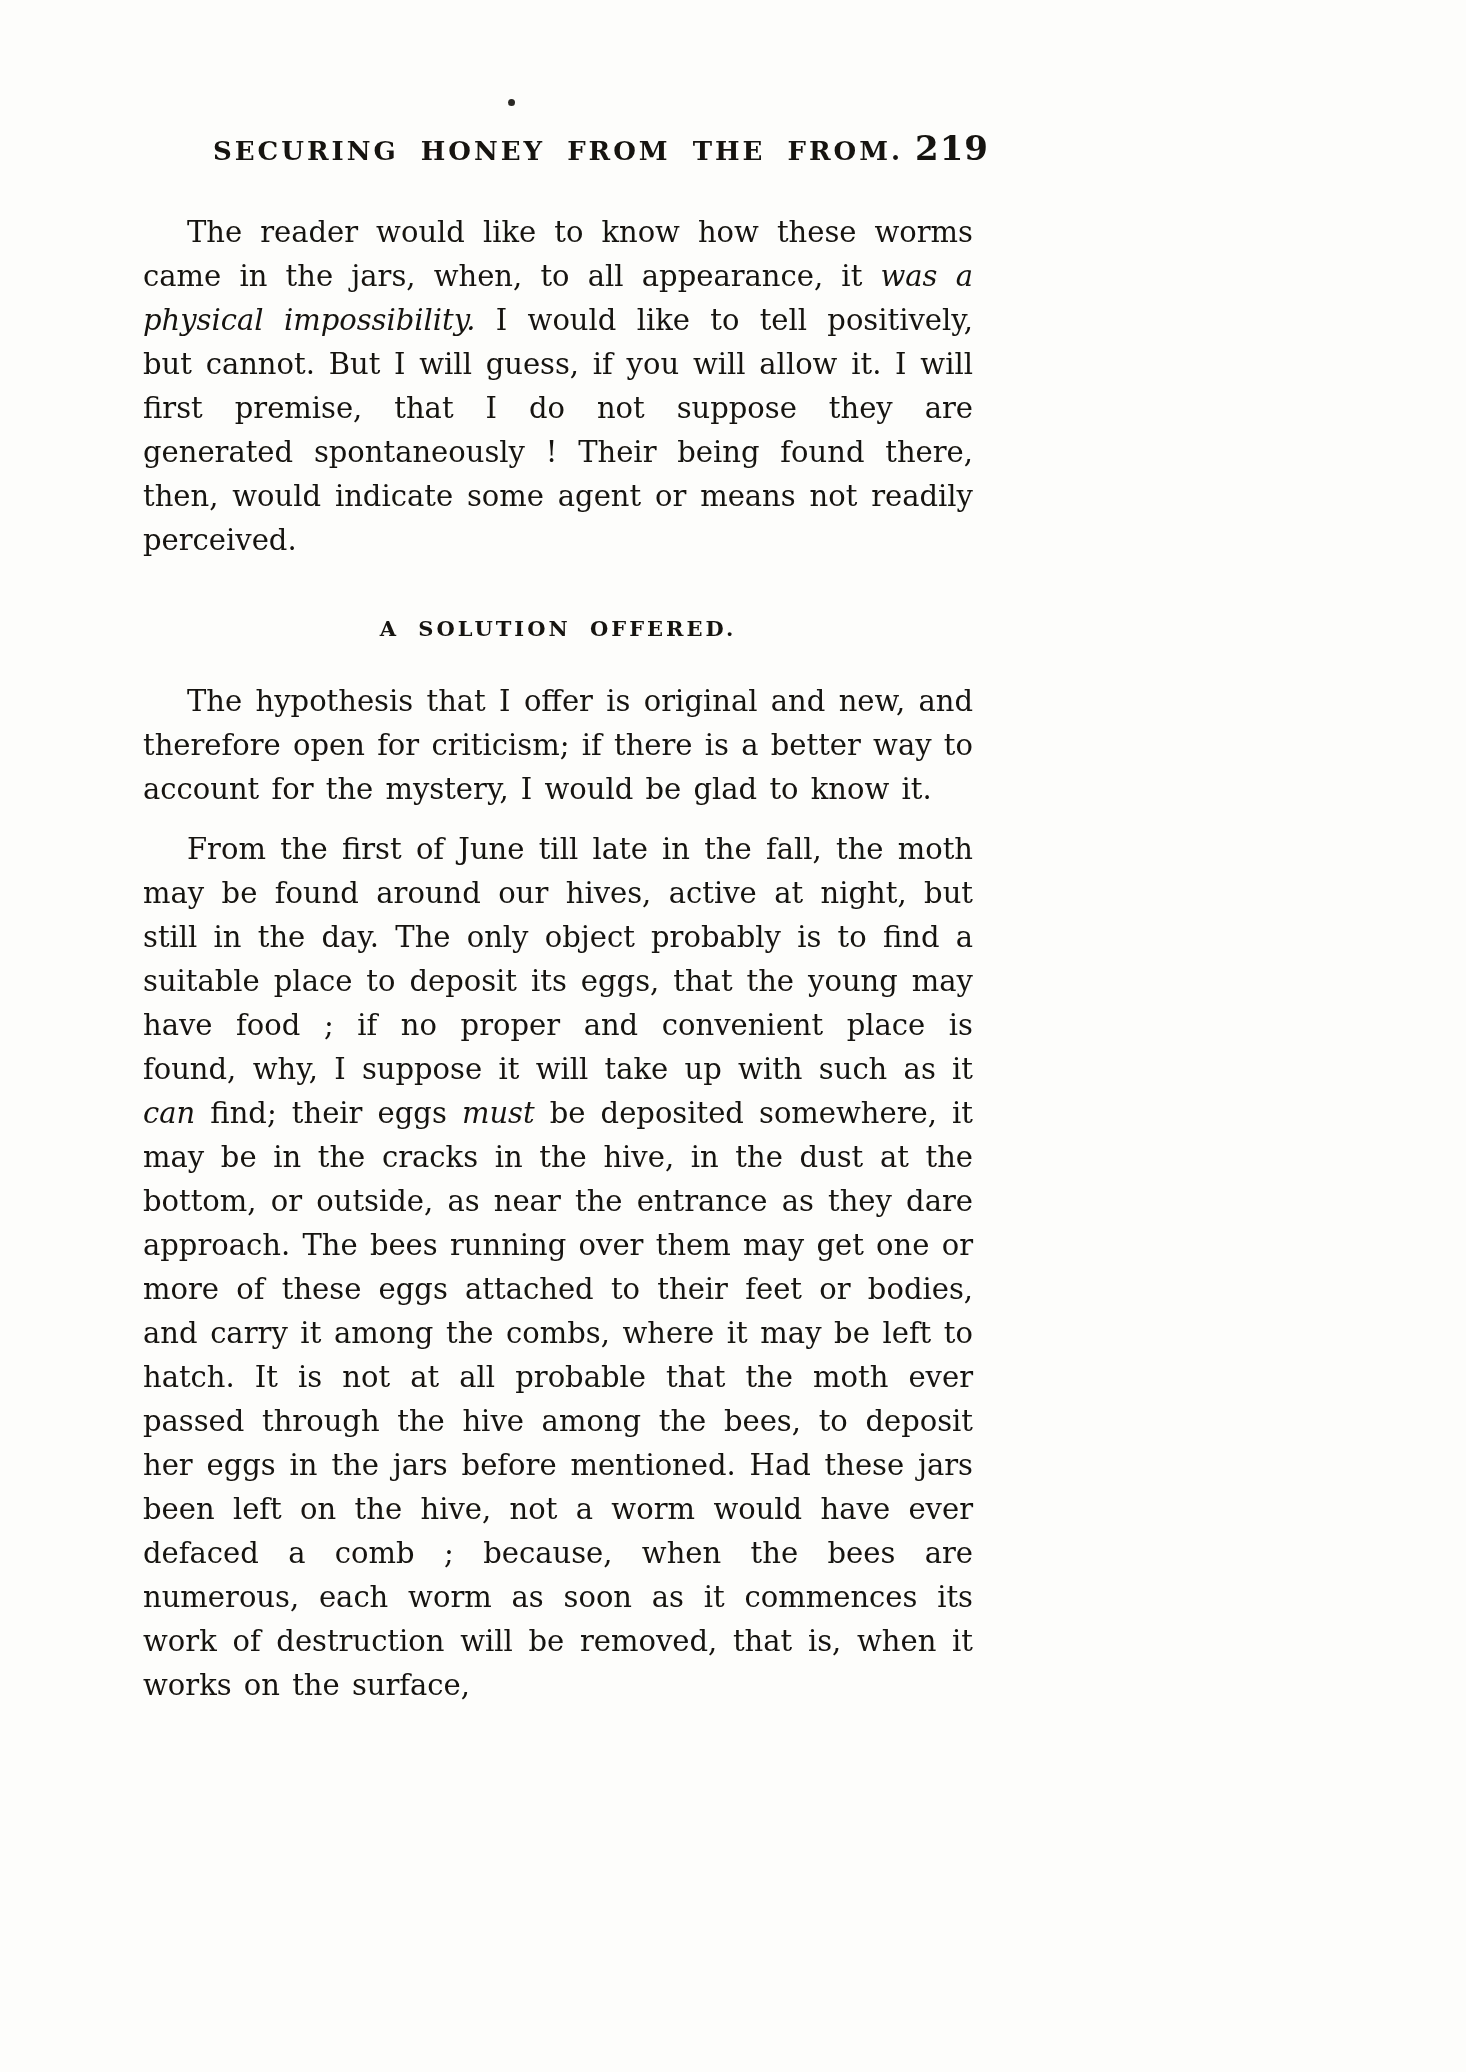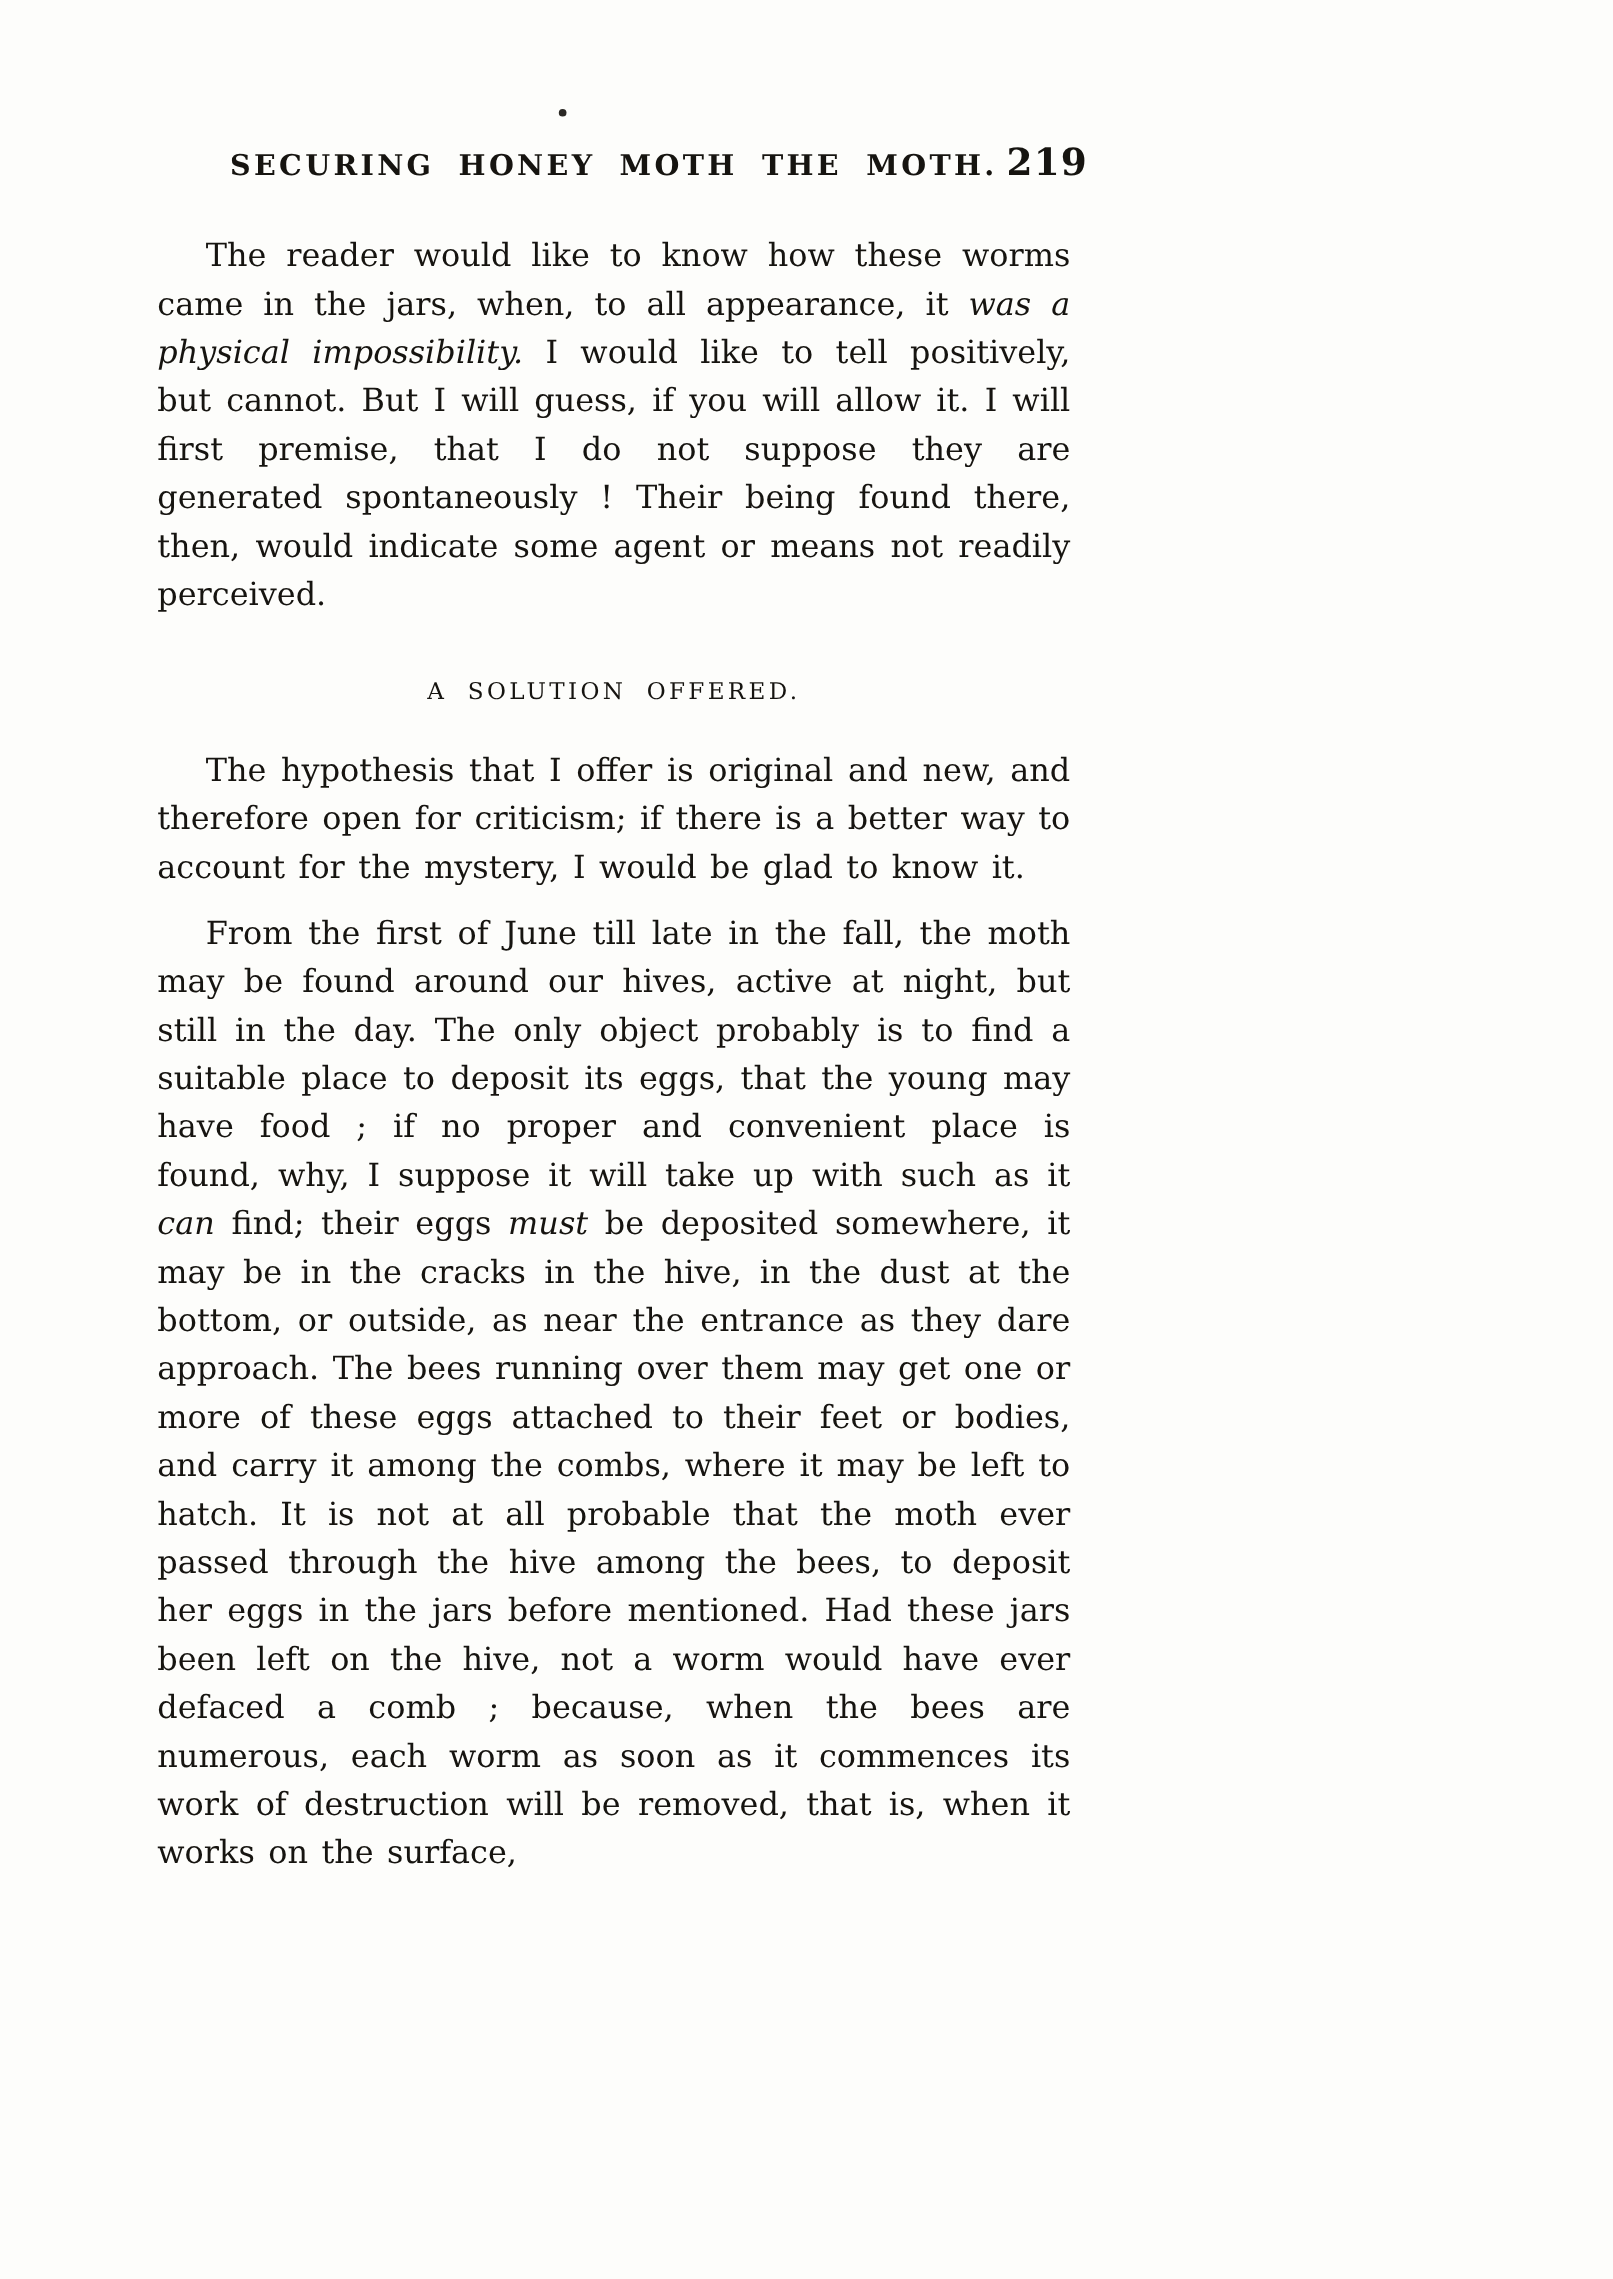--- a/index.html
+++ b/index.html
@@ -54,21 +54,21 @@
     text-indent: 44px;
     word-spacing: 3px;
   }
   .body-paragraph em {
     font-style: italic;
   }
   .section-heading {
     margin: 54px 0 38px 0;
     text-align: center;
     font-size: 21px;
-    font-weight: 400;
+    font-weight: 700;
     letter-spacing: 3px;
     word-spacing: 9px;
   }
   
   .scan-dot {
     position: absolute;
     left: 508px;
     top: 99px;
     width: 7px;
     height: 7px;
@@ -78,21 +78,21 @@
 </style>
 </head>
 <body>
 
 <div class="page">
   <span class="scan-dot"></span>
 
   <div class="text-column">
 
     <header class="page-header">
-      <span class="running-title">SECURING HONEY MOTH THE MOTH.</span>
+      <span class="running-title">SECURING HONEY FROM THE FROM.</span>
       <span class="page-number">219</span>
     </header>
 
     <p class="body-paragraph"><span>The reader would like to know how these worms came in the jars, when, to all appearance, it </span><em>was a physical impossibility.</em><span>  I would like to tell positively, but cannot.  But I will guess, if you will allow it.  I will first premise, that I do not suppose they are generated spontaneously !  Their being found there, then, would indicate some agent or means not readily perceived.</span></p>
 
     <h2 class="section-heading">A SOLUTION OFFERED.</h2>
 
     <p class="body-paragraph"><span>The hypothesis that I offer is original and new, and therefore open for criticism; if there is a better way to account for the mystery, I would be glad to know it.</span></p>
 
     <p class="body-paragraph"><span>From the first of June till late in the fall, the moth may be found around our hives, active at night, but still in the day.  The only object probably is to find a suitable place to deposit its eggs, that the young may have food ; if no proper and convenient place is found, why, I suppose it will take up with such as it </span><em>can</em><span> find; their eggs </span><em>must</em><span> be deposited somewhere, it may be in the cracks in the hive, in the dust at the bottom, or outside, as near the entrance as they dare approach. The bees running over them may get one or more of these eggs attached to their feet or bodies, and carry it among the combs, where it may be left to hatch.  It is not at all probable that the moth ever passed through the hive among the bees, to deposit her eggs in the jars before mentioned.  Had these jars been left on the hive, not a worm would have ever defaced a comb ; because, when the bees are numerous, each worm as soon as it commences its work of destruction will be removed, that is, when it works on the surface,</span></p>

